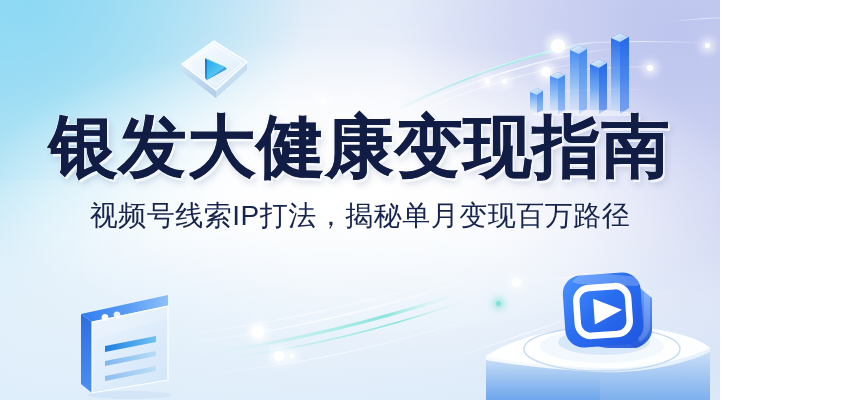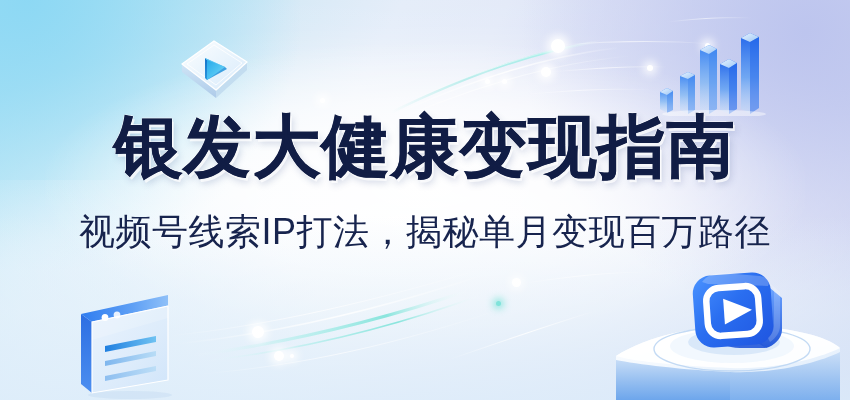--- a/index.html
+++ b/index.html
@@ -6,21 +6,21 @@
     margin: 0;
     padding: 0;
     background: #ffffff;
   }
   body {
     font-family: "Liberation Sans", "DejaVu Sans", sans-serif;
   }
 
   .banner {
     position: relative;
-    width: 850px;
+    width: 720px;
     height: 400px;
     overflow: hidden;
     background: #eab308;
   }
 
   
   .bg-base {
     position: absolute;
     inset: 0;
     background:
@@ -97,23 +97,23 @@
     margin: 0;
     text-shadow:
       1px 0 0 rgba(255,255,255,0.85),
       -1px 0 0 rgba(255,255,255,0.6),
       0 -1px 0 rgba(255,255,255,0.7),
       2px 3px 0 rgba(255,255,255,0.75),
       3px 5px 7px rgba(60,80,140,0.22);
     -webkit-text-stroke: 0.6px #111d45;
   }
   .sub-title {
-    margin: 34px 0 0 0;
+    margin: 22px 0 0 0;
     font-family: "Liberation Sans", "DejaVu Sans", sans-serif;
-    font-size: 36px;
+    font-size: 28px;
     line-height: 1;
     font-weight: normal;
     color: #17244e;
     letter-spacing: 0.5px;
     text-shadow: 0 1px 2px rgba(255,255,255,0.8);
   }
 
   
   .play-card {
     position: absolute;

